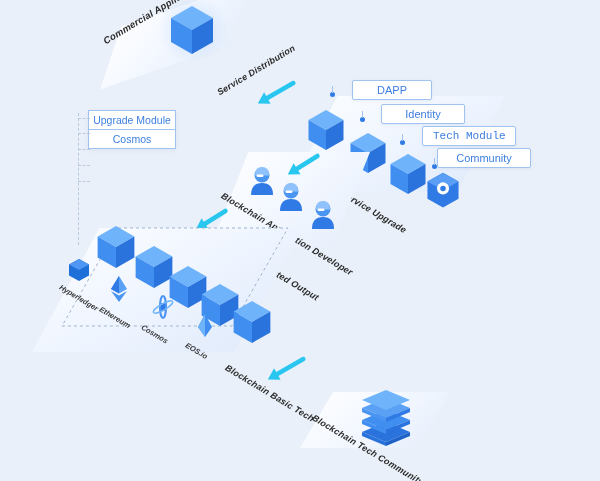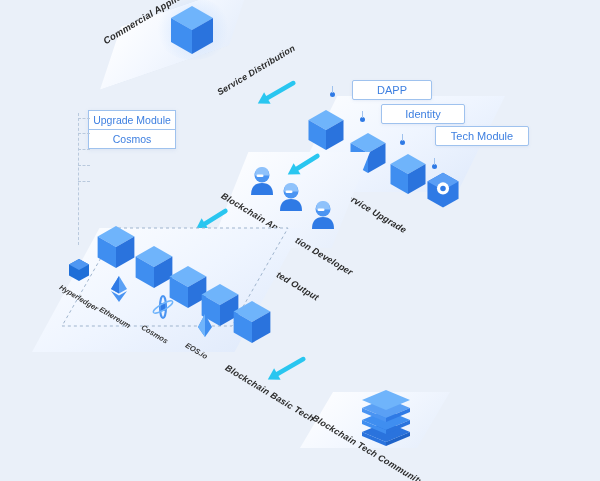--- a/index.html
+++ b/index.html
@@ -175,24 +175,25 @@
   <div class="pill-dot" style="left:330px;top:92px;"></div>
   <div class="pill-stem" style="left:332px;top:86px;height:7px;"></div>
   <div class="pill" style="left:352px;top:80px;width:58px;">DAPP</div>
 
   <div class="pill-dot" style="left:360px;top:117px;"></div>
   <div class="pill-stem" style="left:362px;top:111px;height:7px;"></div>
   <div class="pill" style="left:381px;top:104px;width:62px;">Identity</div>
 
   <div class="pill-dot" style="left:400px;top:140px;"></div>
   <div class="pill-stem" style="left:402px;top:134px;height:7px;"></div>
-  <div class="pill" style="left:435px;top:126px;width:72px;">Tech Module</div>
+  <div class="pill" style="left:422px;top:126px;width:72px;font-family:Liberation Mono, monospace;">Tech Module</div>
 
   <div class="pill-dot" style="left:432px;top:164px;"></div>
   <div class="pill-stem" style="left:434px;top:158px;height:7px;"></div>
+  <div class="pill" style="left:437px;top:148px;width:72px;">Community</div>
 
   <div class="platform" style="left:210px;top:152px;width:160px;height:96px;
               clip-path:polygon(24% 0,100% 0,76% 100%,0 100%);"></div>
 
   <div class="arrow" style="left:282px;top:148px;">
     <svg width="42" height="34" viewBox="0 0 42 34">
       <g transform="rotate(-32 21 17)">
         <line x1="38" y1="17" x2="12" y2="17" stroke="#29c6f0" stroke-width="4.5" stroke-linecap="round"></line>
         <polygon points="3,17 14,10.5 14,23.5" fill="#29c6f0"></polygon>
       </g>

